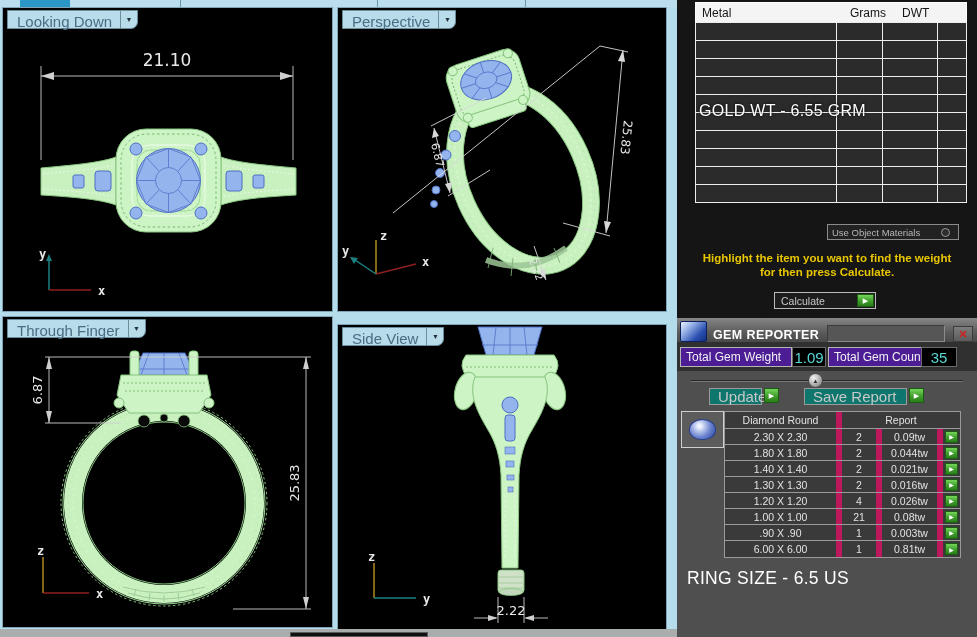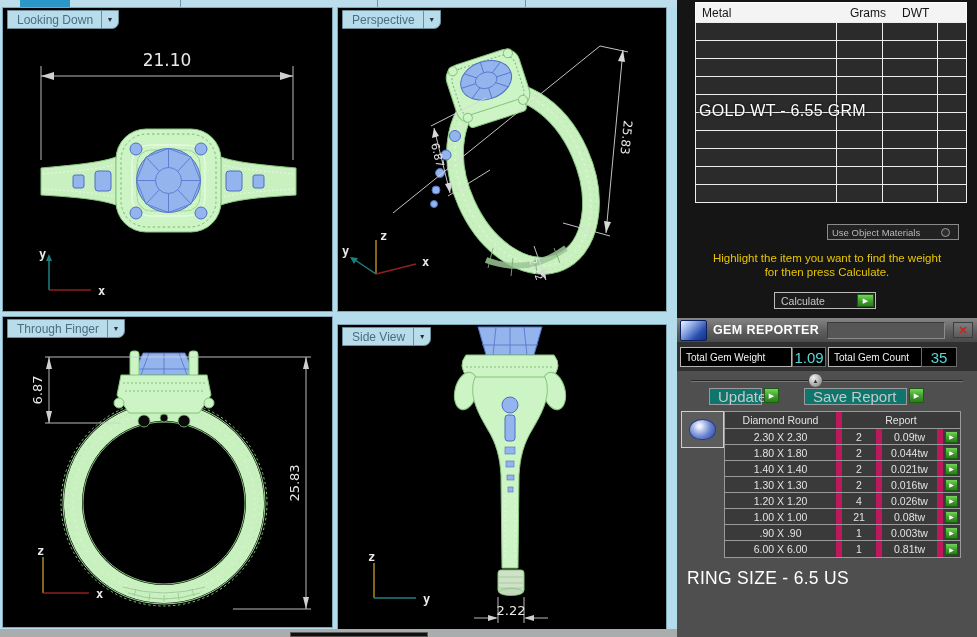--- a/index.html
+++ b/index.html
@@ -10,55 +10,55 @@
   .viewport-area{position:absolute;left:0;top:0;width:677px;height:637px;background:#b5dcea}
   .top-strip{position:absolute;left:0;top:0;width:677px;height:7px;background:#bcdeec;z-index:3}
   .top-strip .active{position:absolute;left:20px;top:0;width:50px;height:7px;background:#2a97c6}
   .top-strip .sep{position:absolute;top:0;width:1px;height:7px;background:#6d95a8}
   .viewport{position:absolute;background:#000;border:1px solid #7fa6b8;overflow:hidden}
   #vp-looking-down{left:2px;top:7px;width:331px;height:305px}
   #vp-perspective{left:337px;top:7px;width:330px;height:305px}
   #vp-through-finger{left:2px;top:316px;width:331px;height:312px}
   #vp-side-view{left:337px;top:324px;width:330px;height:312px}
   .vp-label{position:absolute;left:4px;top:2px;height:19px;display:flex;align-items:stretch;background:#b8dcea;border:1px solid #6e8e9e;border-radius:0 0 7px 0;z-index:5;cursor:pointer}
-  .vp-label .txt{padding:2px 8px 0 9px;font-size:12px;color:#4a6e82;white-space:nowrap}
+  .vp-label .txt{padding:2px 8px 0 9px;font-size:15px;color:#4a6e82;white-space:nowrap}
   .vp-label .dd{width:17px;display:flex;align-items:center;justify-content:center;border-left:1px solid #6e8e9e;font-size:7px;color:#24323c;border-radius:0 0 7px 0}
   .vp-svg{position:absolute;left:0;top:0}
   .bottom-bar{position:absolute;left:0;top:629px;width:677px;height:8px;background:#a9adae}
   .bottom-bar .cmd{position:absolute;left:290px;top:3px;width:138px;height:5px;background:#101010;border:1px solid #5a5a5a}
 
   
   .right-panel{position:absolute;left:677px;top:0;width:300px;height:637px;background:#151515;border-bottom:2px solid #31404e}
   .metal-table{position:absolute;left:18px;top:2px;width:272px}
   .metal-header{display:flex;background:#f4f4f4;color:#141414;height:20px;align-items:center;font-size:12px;border:1px solid #fff;border-bottom:none}
   .metal-header .c1{width:152px;padding-left:6px}
   .metal-header .c2{width:50px;padding-left:2px}
   .metal-header .c3{width:60px;padding-left:4px}
   .metal-body{border-left:1px solid #ededed;border-top:1px solid #ededed}
   .metal-row{display:flex;height:18px;background:#2b2b2b;border-bottom:1px solid #ededed;cursor:pointer}
   .metal-row div{border-right:1px solid #ededed;height:100%}
   .metal-row .c1{width:152px}.metal-row .c2{width:50px}.metal-row .c3{width:60px}.metal-row .c4{width:31px;border-right:1px solid #ededed}
   .gold-wt{position:absolute;left:22px;top:102px;color:#fff;font-size:16px;letter-spacing:.3px;z-index:4;text-shadow:0 0 3px #000}
   .uom{position:absolute;left:150px;top:224px;width:132px;height:16px;background:#222;border:1px solid #8a8a8a;display:flex;align-items:center;justify-content:space-between;color:#b8b8b8;font-size:9.5px;padding:0 8px 0 4px}
   .uom .radio{width:9px;height:9px;border:1px solid #9a9a9a;border-radius:50%;background:#2e2e2e}
-  .instr{position:absolute;left:0;top:251px;width:100%;text-align:center;color:#e8c600;font-weight:normal;font-size:11.5px;line-height:14px}
+  .instr{position:absolute;left:0;top:251px;width:100%;text-align:center;color:#e8c600;font-weight:bold;font-size:11.5px;line-height:14px}
   .btn-box{background:#0f766e;border:1px solid #9a9a9a;color:#c8c8c8;font-size:15px;display:flex;align-items:center;padding:0 8px;cursor:pointer}
   .green-btn{width:15px;height:15px;background:linear-gradient(180deg,#74d45a 0%,#3f9e2c 55%,#2a7e1a 100%);border:1px solid #1c5c12;color:#fff;font-size:7px;display:flex;align-items:center;justify-content:center;cursor:pointer}
   .calc{position:absolute;left:97px;top:292px;width:102px;height:17px;display:flex;align-items:center;justify-content:space-between;background:#1c1c1c;border:1px solid #bbb;padding:0 1px 0 6px;color:#c8c8c8;font-size:10.5px;cursor:pointer}
   .calc .green-btn{width:17px;height:13px}
 
   
   .gem-window{position:absolute;left:0;top:318px;width:300px;height:319px;background:#4f4f4f}
-  .gem-titlebar{position:absolute;left:0;top:0;width:300px;height:25px;background:linear-gradient(180deg,#868686,#5b5b5b 60%,#4a4a4a);border-bottom:1px solid #303030;display:flex;align-items:center}
+  .gem-titlebar{position:absolute;left:0;top:0;width:300px;height:25px;background:linear-gradient(180deg,#868686,#5b5b5b 60%,#4a4a4a);border-bottom:1px solid #303030;display:flex;align-items:flex-end}
   .gem-icon{width:27px;height:21px;margin:0 6px 0 3px;border:1px solid #0a1f5c;border-radius:2px;background:linear-gradient(135deg,#eef4ff 0%,#9ab4e8 30%,#2a4fb0 70%,#12307e 100%)}
   .gem-title{color:#fff;font-weight:bold;font-size:12.5px;letter-spacing:.4px;white-space:nowrap}
   .title-inset{flex:1;height:17px;margin:0 8px;background:#565656;border:1px solid #3c3c3c;border-right-color:#8b8b8b;border-bottom-color:#8b8b8b}
   .close-x{width:20px;height:16px;margin-right:4px;background:linear-gradient(#7d7d7d,#5c5c5c);border:1px solid #3c3c3c;color:#c22;font-weight:bold;font-size:11px;line-height:14px;text-align:center;cursor:pointer}
   .totals-strip{position:absolute;left:0;top:25px;width:300px;height:28px;background:#303030}
-  .tot-label{position:absolute;height:20px;top:29px;background:#000000;border:1px solid #b5b5b5;color:#f2f2f2;font-size:10px;display:flex;align-items:center;padding-left:5px;white-space:nowrap}
+  .tot-label{position:absolute;height:20px;top:29px;background:#4c1d95;border:1px solid #b5b5b5;color:#f2f2f2;font-size:12px;display:flex;align-items:center;padding-left:5px;white-space:nowrap}
   .tot-value{position:absolute;height:20px;top:29px;background:#000;border:1px solid #6a6a6a;color:#59d6d6;font-size:15px;display:flex;align-items:center;justify-content:center}
   #twl{left:3px;width:112px}#twv{left:115px;width:34px}
   #tcl{left:151px;width:107px}#tcv{left:244px;width:36px}
   .divider{position:absolute;left:14px;top:62px;width:272px;border-top:1px solid #262626;border-bottom:1px solid #787878}
   .divider-toggle{position:absolute;left:131px;top:55px;width:15px;height:15px;border-radius:50%;background:radial-gradient(circle at 35% 30%,#f2f2f2,#9a9a9a 70%,#6f6f6f);border:1px solid #4a4a4a;color:#2b2b2b;font-size:6px;display:flex;align-items:center;justify-content:center;cursor:pointer}
   .gr-btn-box{position:absolute;top:70px;height:17px}
   #update-box{left:32px;width:53px}
   #save-box{left:127px;width:103px}
   .gr-arrow{position:absolute;top:70px}
   #update-arrow{left:87px}

